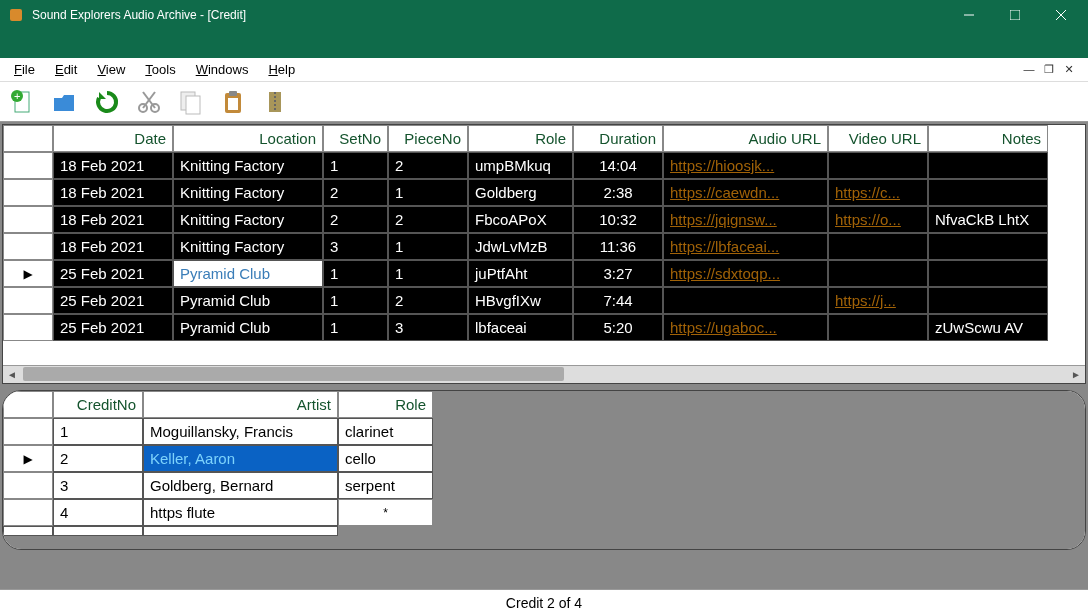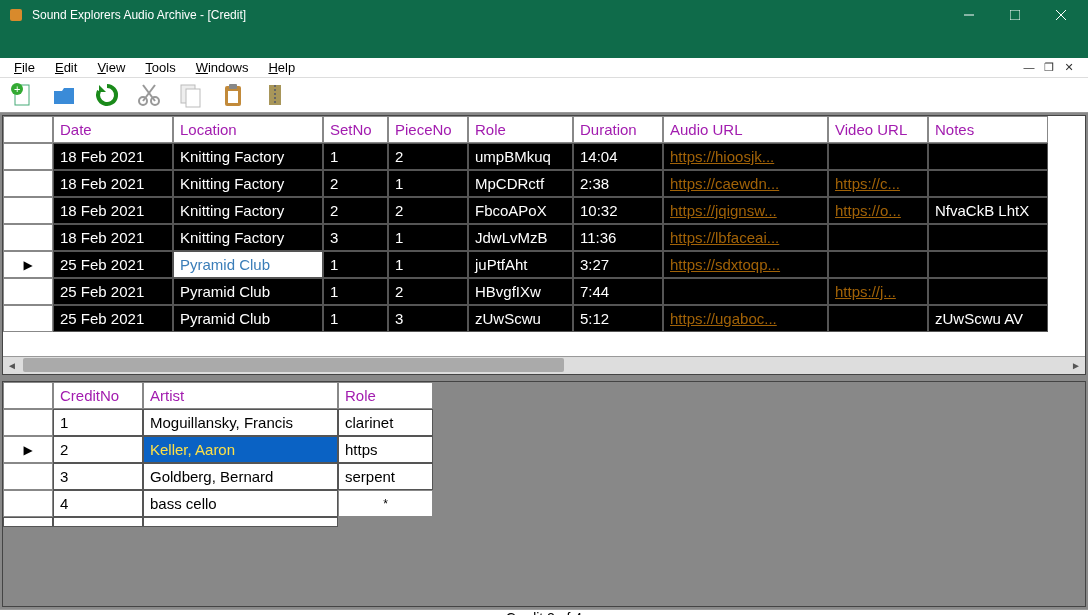--- a/index.html
+++ b/index.html
@@ -11,32 +11,32 @@
 .menubar { height: 24px; background: #fff; display: flex; align-items: center; padding: 0 4px; border-bottom: 1px solid #ddd; margin-top: 28px; }
 .menubar .menu { padding: 2px 10px; font-size: 13px; color: #000; }
 .menubar .menu u { text-decoration: underline; }
 .menubar .mdi { margin-left: auto; display: flex; gap: 6px; padding-right: 8px; }
 .menubar .mdi span { font-size: 11px; color: #333; width: 14px; text-align: center; cursor: pointer; }
 .toolbar { height: 40px; background: #fff; display: flex; align-items: center; padding: 0 6px; gap: 8px; border-bottom: 1px solid #999; }
 .toolbar .tool { width: 34px; height: 34px; display: flex; align-items: center; justify-content: center; }
 .client { flex: 1; background: #888; display: flex; flex-direction: column; border: 2px solid #888; }
 .pane { background: #fff; border: 1px solid #444; display: flex; flex-direction: column; overflow: hidden; }
 .pane.top { height: 260px; }
-.pane.bot { height: 226px; margin-top: 6px; }
+.pane.bot { height: 160px; margin-top: 6px; border-radius: 19px; }
 .grid { display: grid; font-size: 15px; }
 .grid.top { grid-template-columns: 50px 120px 150px 65px 80px 105px 90px 165px 100px 120px; }
 .grid.bot { grid-template-columns: 50px 90px 195px 95px; width: 430px; }
-.hdr { background: #fff; border: 1px solid #888; padding: 4px 6px; white-space: nowrap; overflow: hidden; color: #a21caf; }
+.hdr { background: #fff; border: 1px solid #888; padding: 4px 6px; white-space: nowrap; overflow: hidden; color: #14532d; text-align: right; }
 .cell { border: 1px solid #555; padding: 4px 6px; white-space: nowrap; overflow: hidden; text-overflow: ellipsis; }
 .top .cell { background: #000; color: #fff; }
 .top .cell.selected { background: #fff; color: #3a7db8; }
-.top .cell.num { text-align: left; }
+.top .cell.num { text-align: center; }
 .top .cell a { color: #a16207; text-decoration: underline; }
 .bot .cell { background: #fff; color: #000; }
-.bot .cell.selected { background: #0a62c4; color: #fde047; }
+.bot .cell.selected { background: #0a62c4; color: #7dd3fc; }
 .rhdr { background: #fff; border: 1px solid #888; text-align: center; color: #000; font-size: 12px; display: flex; align-items: center; justify-content: center; }
 .scroll-h { height: 18px; background: #ddd; border-top: 1px solid #999; position: relative; }
 .scroll-h .thumb { position: absolute; top: 1px; left: 20px; width: 50%; height: 14px; background: #aaa; border-radius: 2px; }
 .scroll-h .arr { position: absolute; top: 0; width: 18px; height: 100%; text-align: center; font-size: 10px; line-height: 18px; color: #555; }
 .scroll-h .arr.l { left: 0; } .scroll-h .arr.r { right: 0; }
 .statusbar { height: 26px; background: #fff; border-top: 1px solid #999; display: flex; align-items: center; justify-content: center; font-size: 14px; color: #000; }
 .bot-body { flex: 1; background: #888; overflow: hidden; }
 .top-body { flex: 1; overflow: hidden; }
 </style>
 </head>
@@ -151,21 +151,21 @@
           <div class="cell">umpBMkuq</div>
           <div class="cell num">14:04</div>
           <div class="cell"><a href="#">https://hioosjk...</a></div>
           <div class="cell"></div>
           <div class="cell"></div>
           <div class="rhdr"></div>
           <div class="cell">18 Feb 2021</div>
           <div class="cell">Knitting Factory</div>
           <div class="cell">2</div>
           <div class="cell">1</div>
-          <div class="cell">MpCDRctf</div>
+          <div class="cell">Goldberg</div>
           <div class="cell num">2:38</div>
           <div class="cell"><a href="#">https://caewdn...</a></div>
           <div class="cell"><a href="#">https://c...</a></div>
           <div class="cell"></div>
           <div class="rhdr"></div>
           <div class="cell">18 Feb 2021</div>
           <div class="cell">Knitting Factory</div>
           <div class="cell">2</div>
           <div class="cell">2</div>
           <div class="cell">FbcoAPoX</div>
@@ -201,22 +201,22 @@
           <div class="cell">HBvgfIXw</div>
           <div class="cell num">7:44</div>
           <div class="cell"></div>
           <div class="cell"><a href="#">https://j...</a></div>
           <div class="cell"></div>
           <div class="rhdr"></div>
           <div class="cell">25 Feb 2021</div>
           <div class="cell">Pyramid Club</div>
           <div class="cell">1</div>
           <div class="cell">3</div>
-          <div class="cell">zUwScwu</div>
-          <div class="cell num">5:12</div>
+          <div class="cell">lbfaceai</div>
+          <div class="cell num">5:20</div>
           <div class="cell"><a href="#">https://ugaboc...</a></div>
           <div class="cell"></div>
           <div class="cell">zUwScwu AV</div>
         </div>
     </div>
     <div class="scroll-h">
       <div class="arr l">◄</div>
       <div class="thumb"></div>
       <div class="arr r">►</div>
     </div>
@@ -228,28 +228,28 @@
           <div class="hdr">CreditNo</div>
           <div class="hdr">Artist</div>
           <div class="hdr">Role</div>
           <div class="rhdr"></div>
           <div class="cell">1</div>
           <div class="cell">Moguillansky, Francis</div>
           <div class="cell">clarinet</div>
           <div class="rhdr">▶</div>
           <div class="cell">2</div>
           <div class="cell selected">Keller, Aaron</div>
-          <div class="cell">https</div>
+          <div class="cell">cello</div>
           <div class="rhdr"></div>
           <div class="cell">3</div>
           <div class="cell">Goldberg, Bernard</div>
           <div class="cell">serpent</div>
           <div class="rhdr"></div>
           <div class="cell">4</div>
-          <div class="cell">bass cello</div>
+          <div class="cell">https flute</div>
           <div class="rhdr">*</div>
           <div class="cell"></div>
           <div class="cell"></div>
           <div class="cell"></div>
         </div>
     </div>
   </div>
 </div>
 
 <div class="statusbar">

